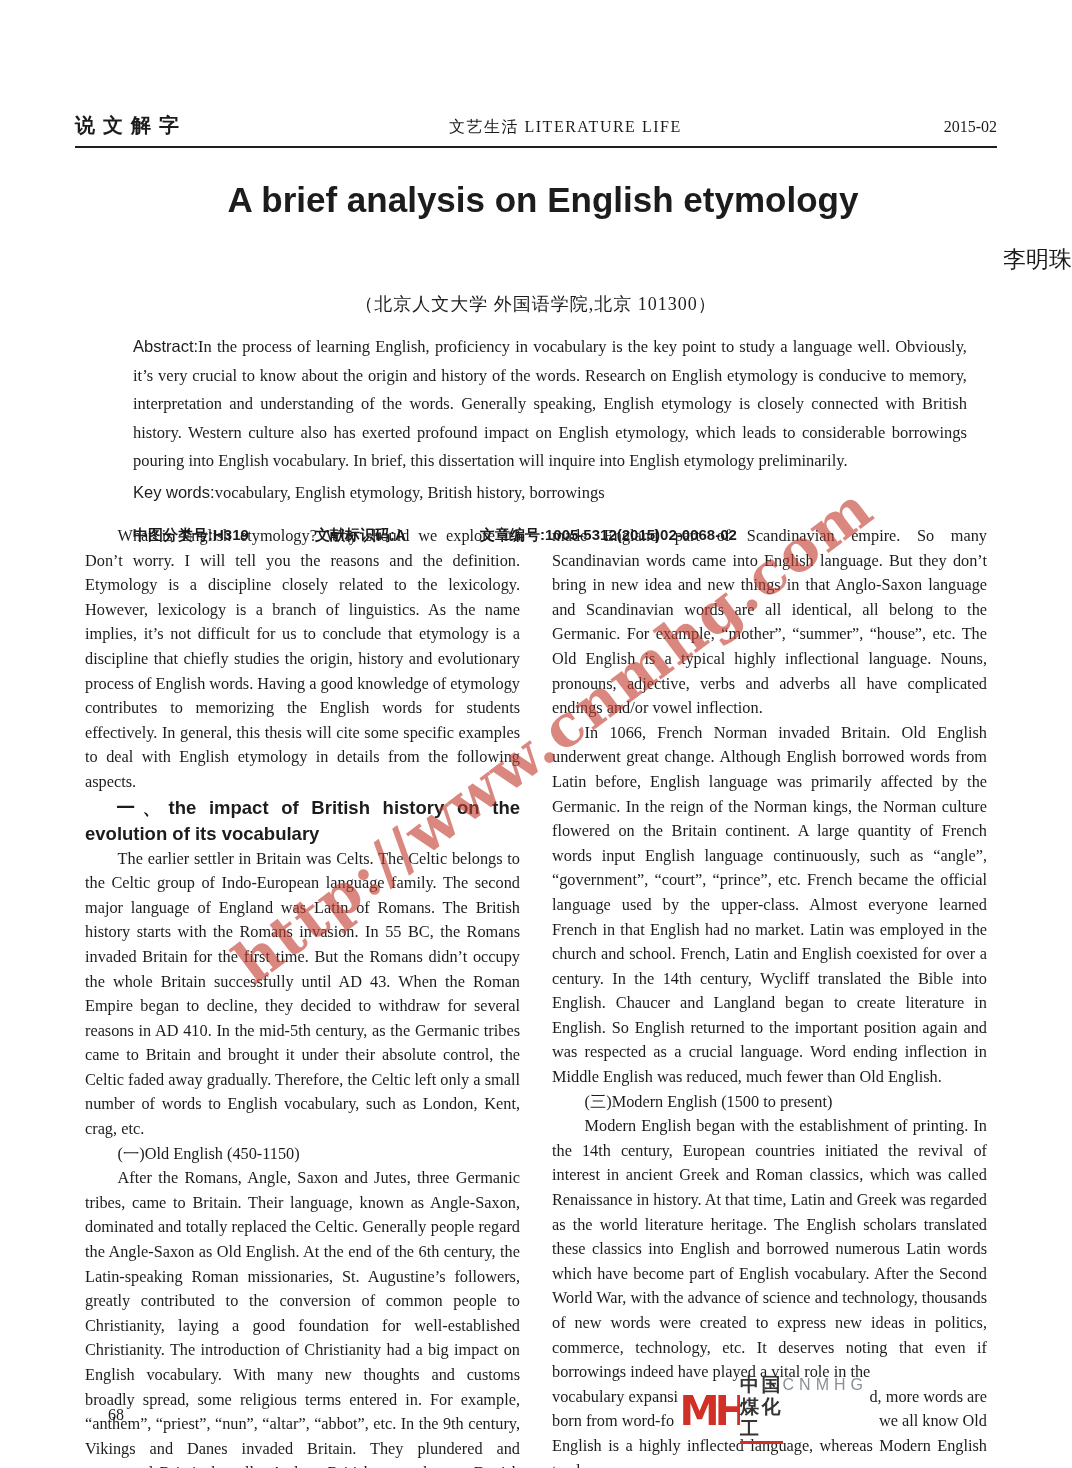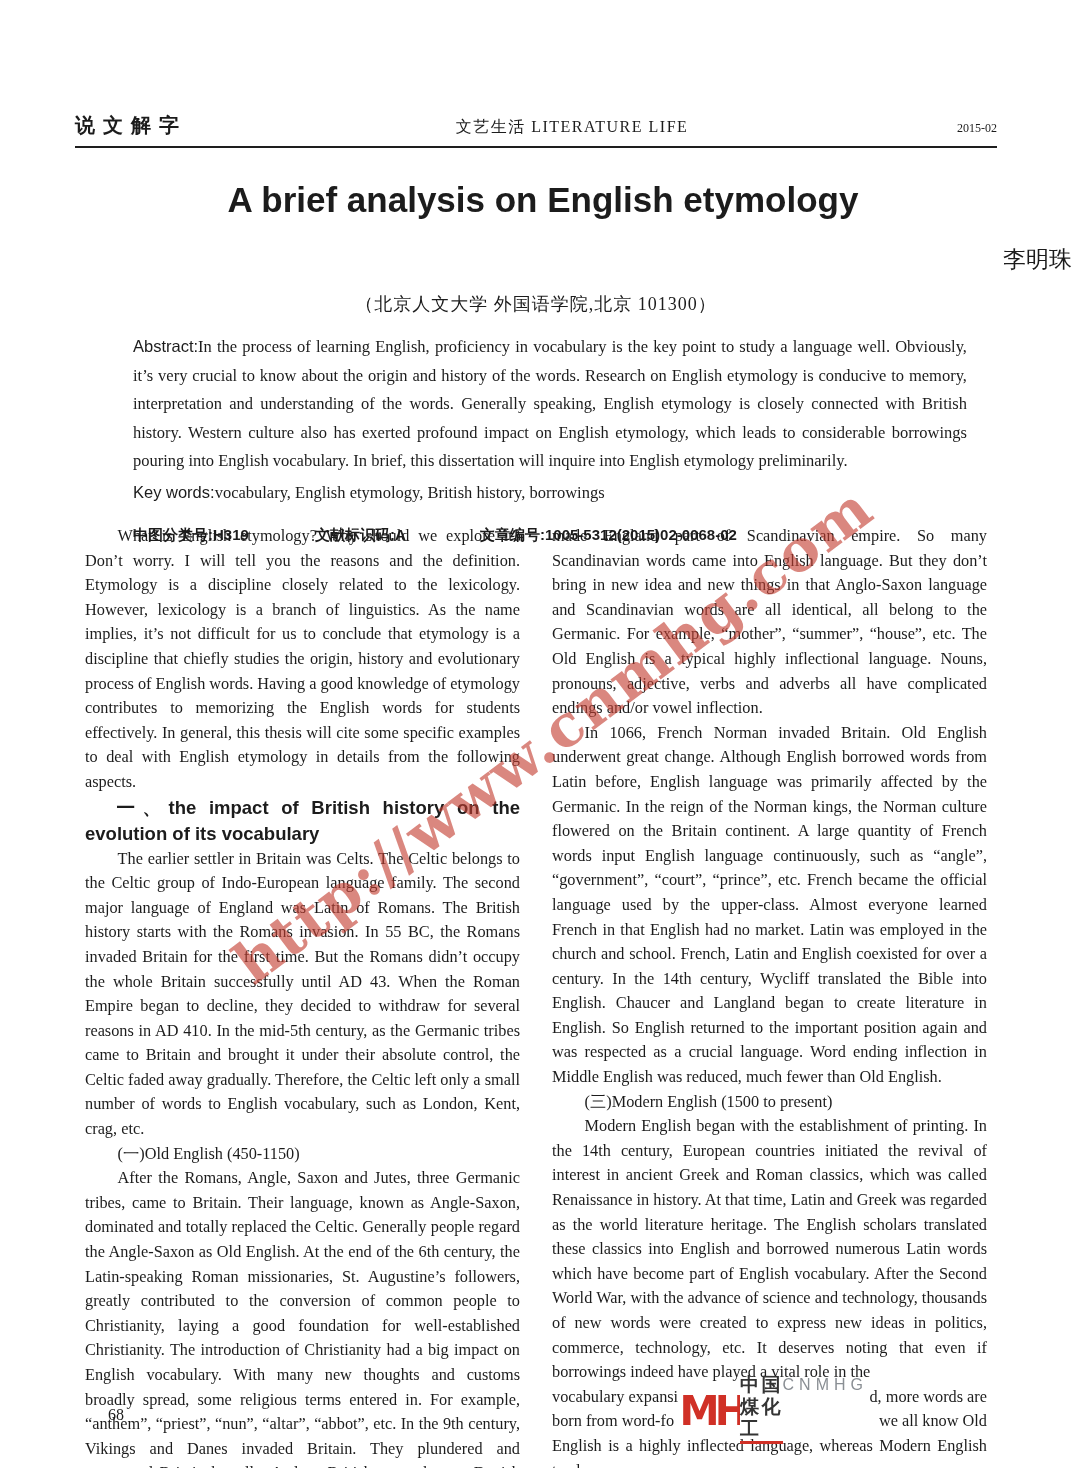--- a/index.html
+++ b/index.html
@@ -9,21 +9,21 @@
     margin:0 auto;
     background:#ffffff;
     color:#1c1c1c;
     font-family:"Liberation Serif",serif;
     overflow:hidden;
   }
   
   .header{position:absolute;top:112px;left:75px;width:922px;display:flex;align-items:baseline;}
   .header-left{font-family:"DejaVu Serif",serif;font-weight:bold;font-size:20px;letter-spacing:8px;}
   .header-center{flex:1;text-align:center;font-size:16px;letter-spacing:1.5px;}
-  .header-right{font-size:12px;}
+  .header-right{font-size:16px;}
   .rule{position:absolute;top:146px;left:75px;width:922px;height:2px;background:#1e1e1e;}
   
   .title{position:absolute;top:180px;left:0;width:100%;text-align:center;
     font-family:"Liberation Sans",sans-serif;font-weight:bold;font-size:35px;padding-left:7px;}
   .author{position:absolute;top:244px;left:0;width:100%;text-align:right;font-size:23px;}
   .affiliation{position:absolute;top:292px;left:0;width:100%;text-align:center;font-size:18px;letter-spacing:1px;}
   
   .meta{position:absolute;top:332px;left:133px;width:834px;}
   .abstract{margin:0;font-size:16.5px;line-height:28.5px;text-align:justify;}
   .label{font-family:"Liberation Sans",sans-serif;margin-top:8px;}

